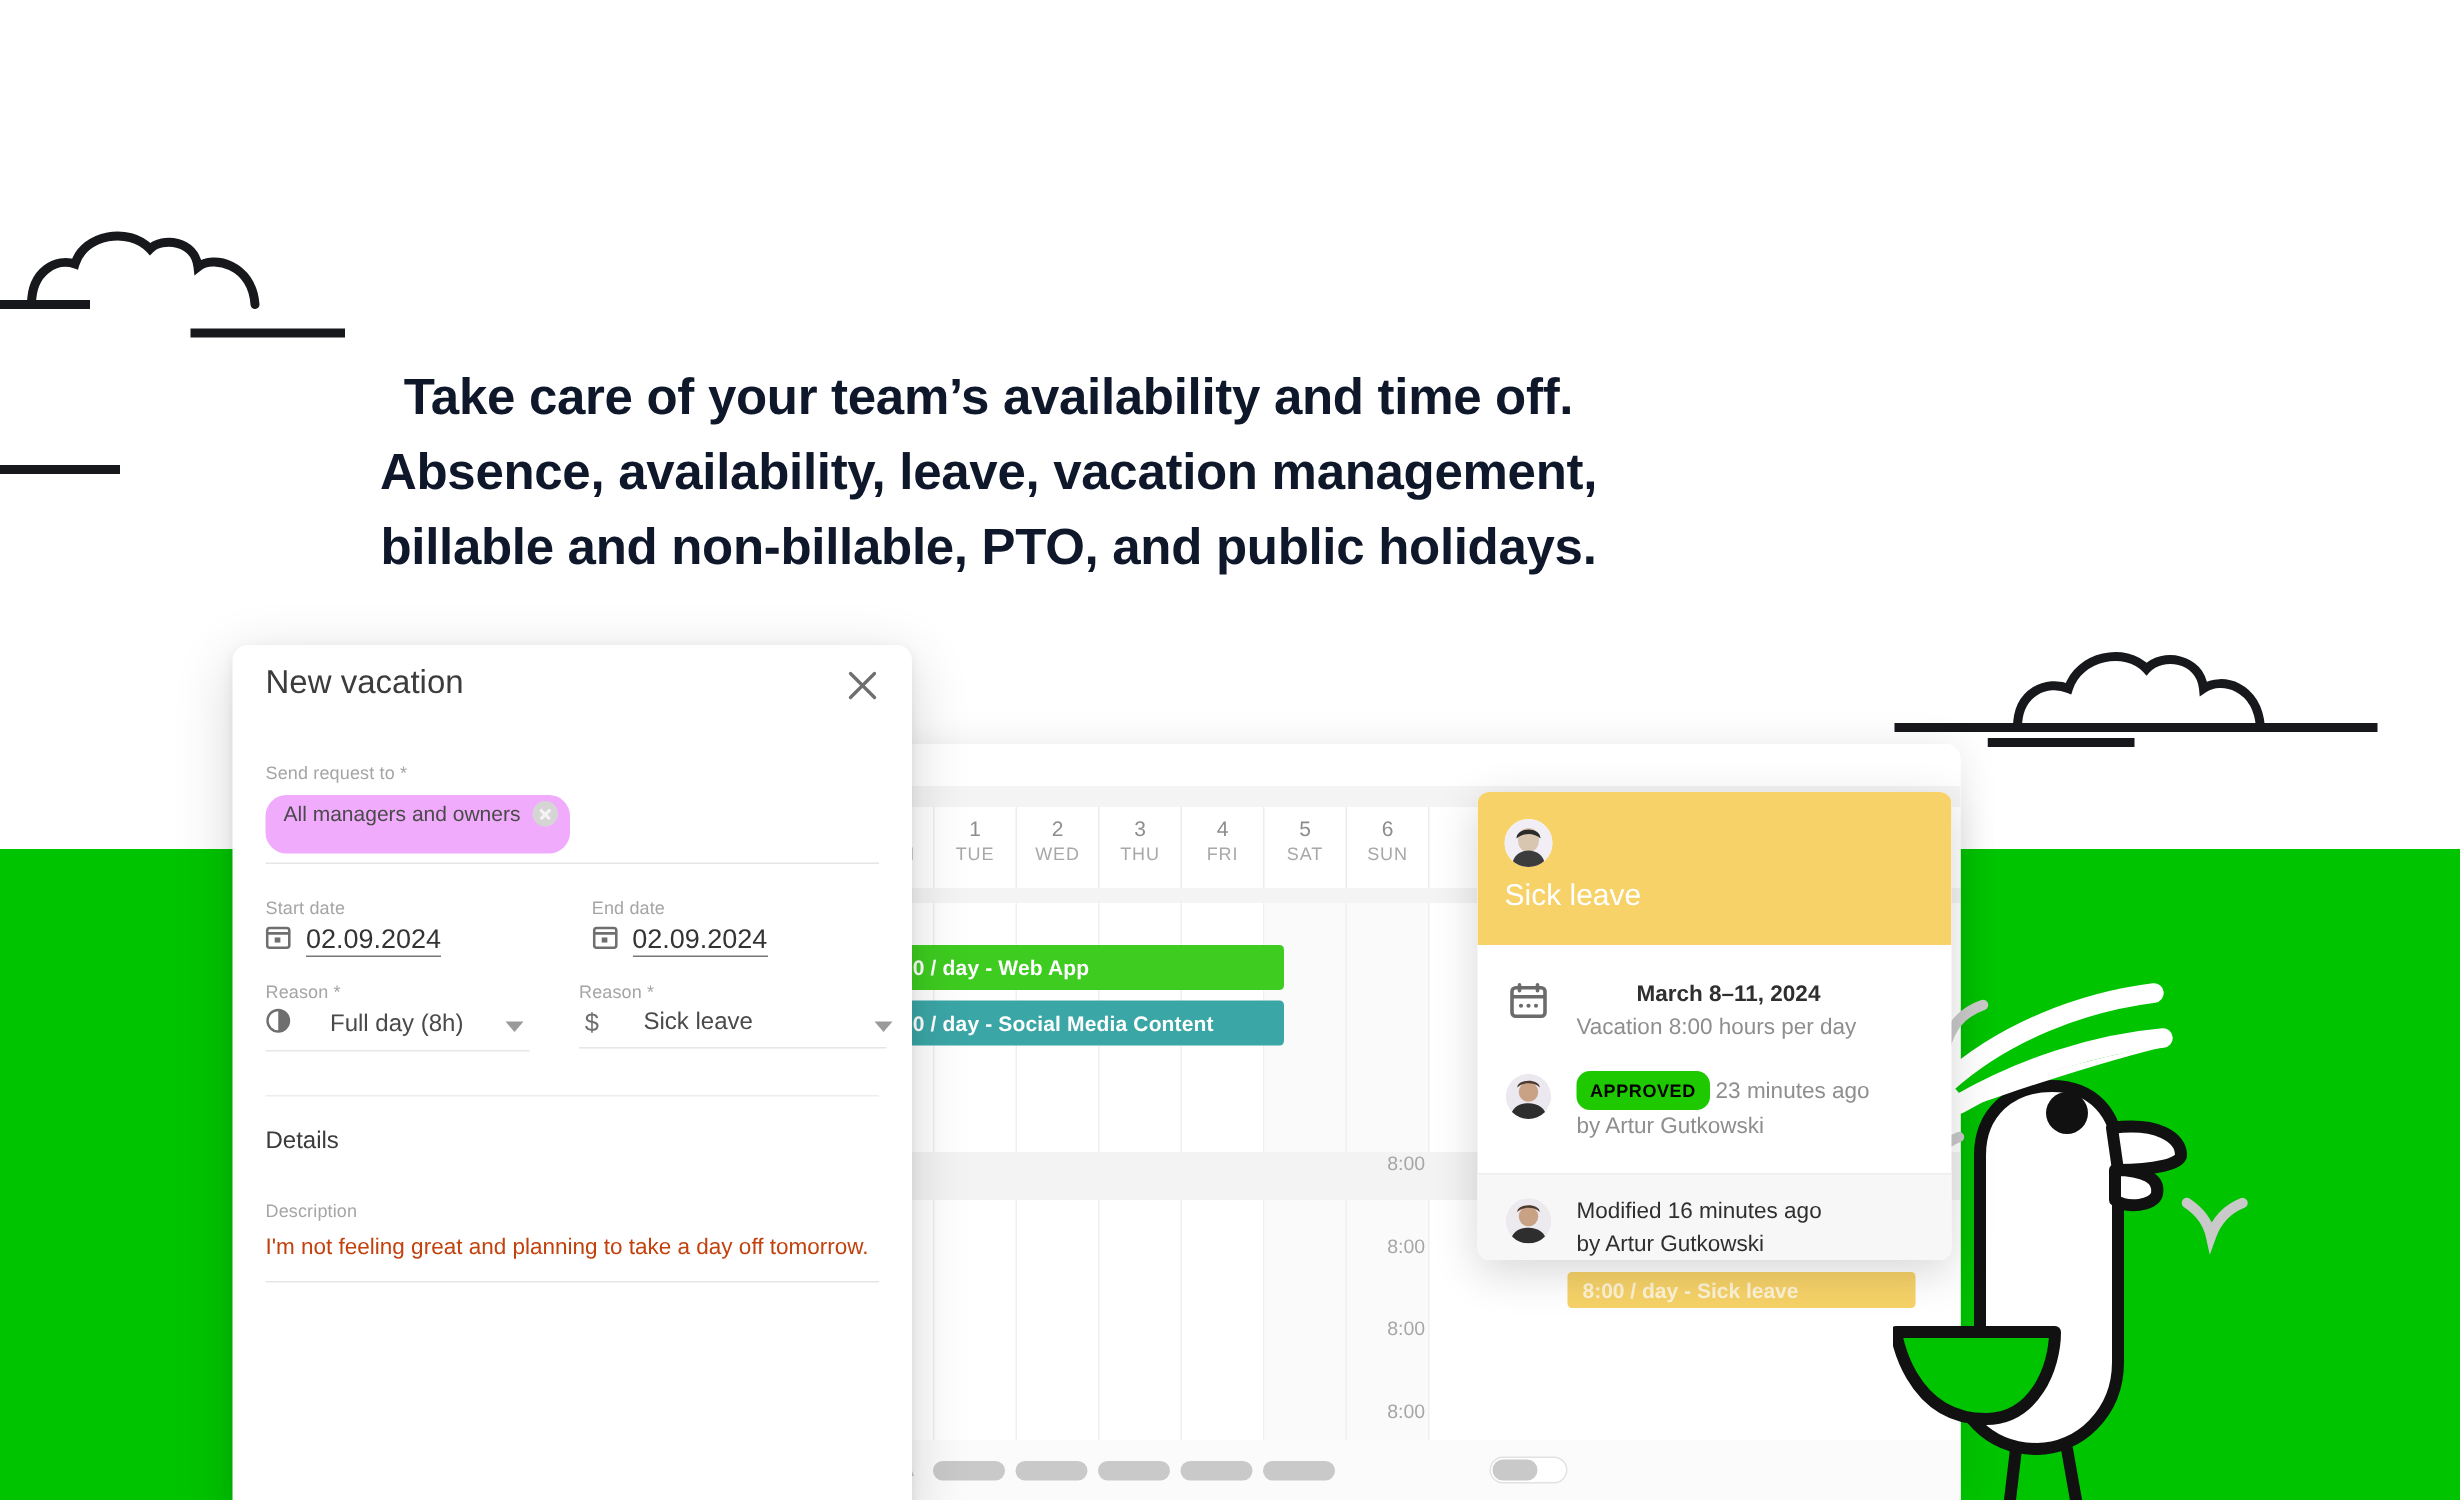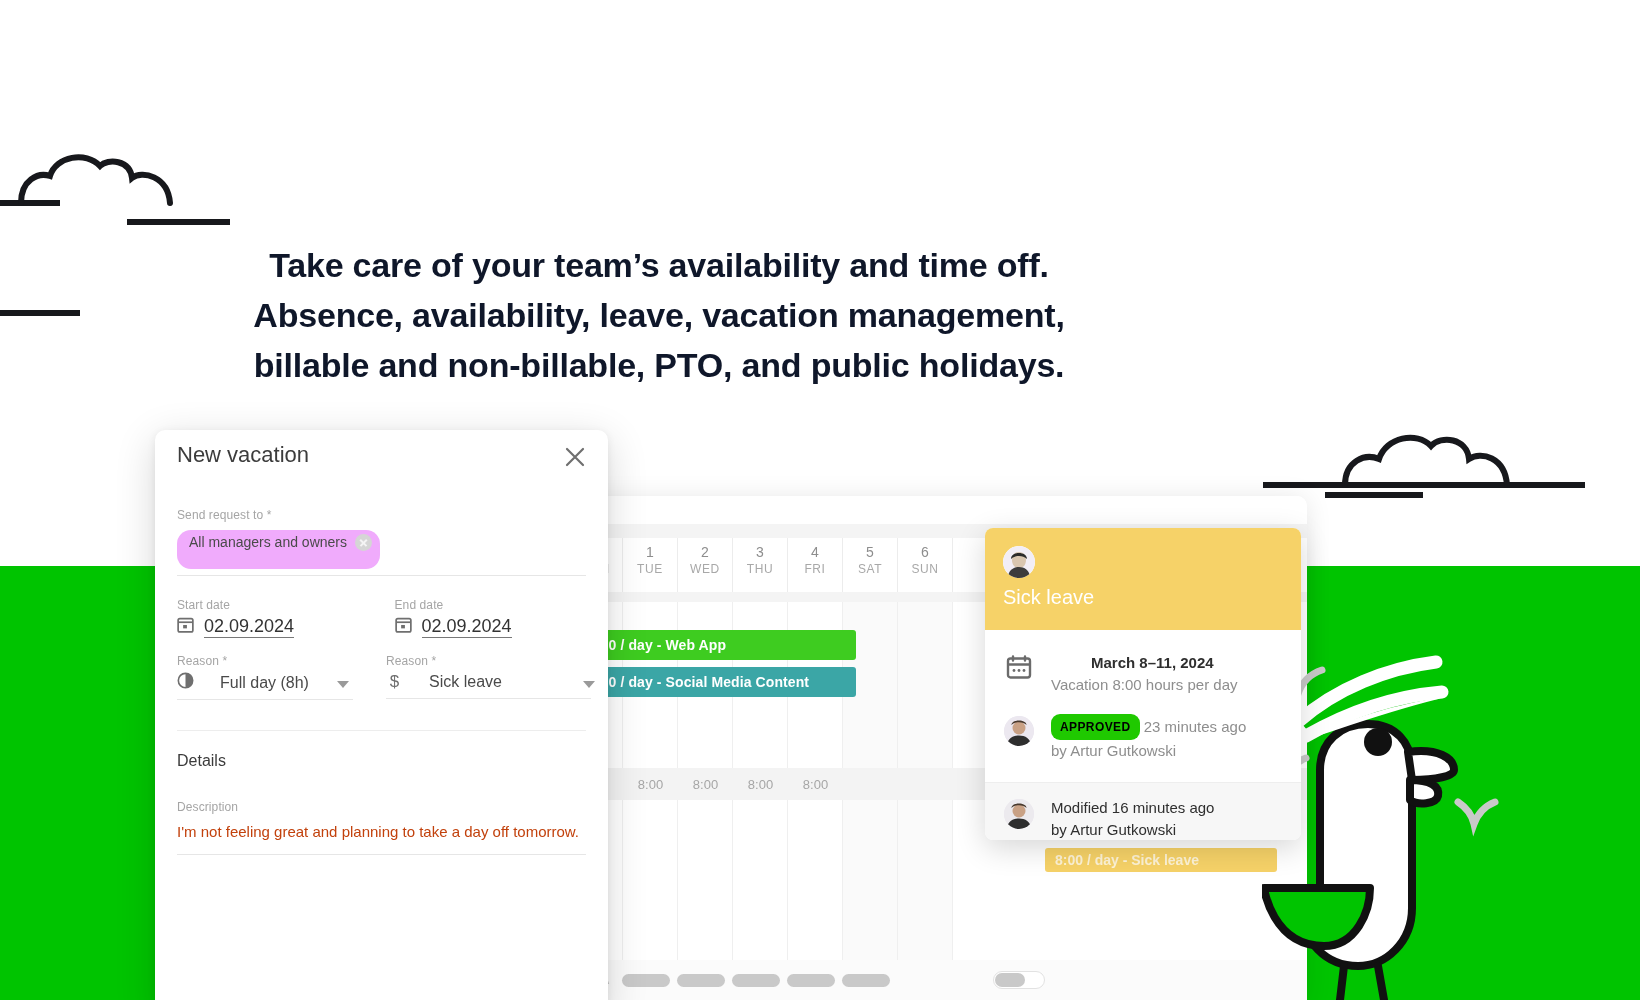--- a/index.html
+++ b/index.html
@@ -92,21 +92,21 @@
 
   .event-bar {
     position: absolute; height: 30px; border-radius: 3px;
     color: #ffffff; font-size: 14px; font-weight: 700;
     display: flex; align-items: center; padding-left: 12px;
     letter-spacing: .1px; white-space: nowrap;
   }
 
   .totals-row {
     position: absolute; left: 285px; top: 272px; width: 739px; height: 32px;
-    background: #f3f3f3; display: flex; align-items: center;
+    background: #f3f3f3; display: flex; align-items: center; flex-direction: column;
   }
   .total-cell {
     flex: 0 0 55px; text-align: center; font-size: 13px; color: #a6a6a6;
   }
 
   .ba-row {
     position: absolute; left: 285px; bottom: 0; width: 739px; height: 40px;
     background: #fbfbfb; display: flex; align-items: center;
   }
   .ba-label {

